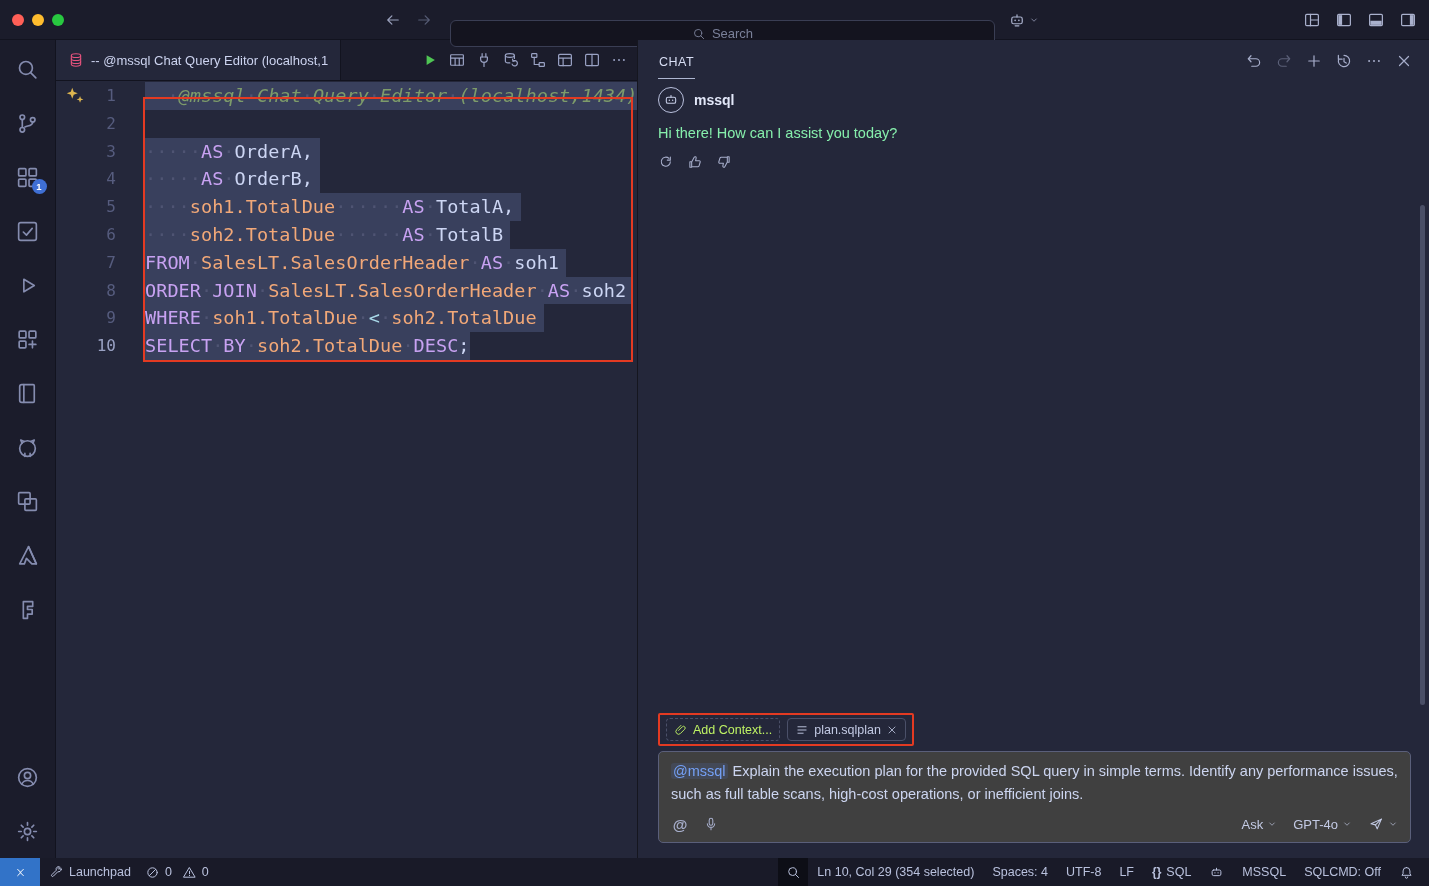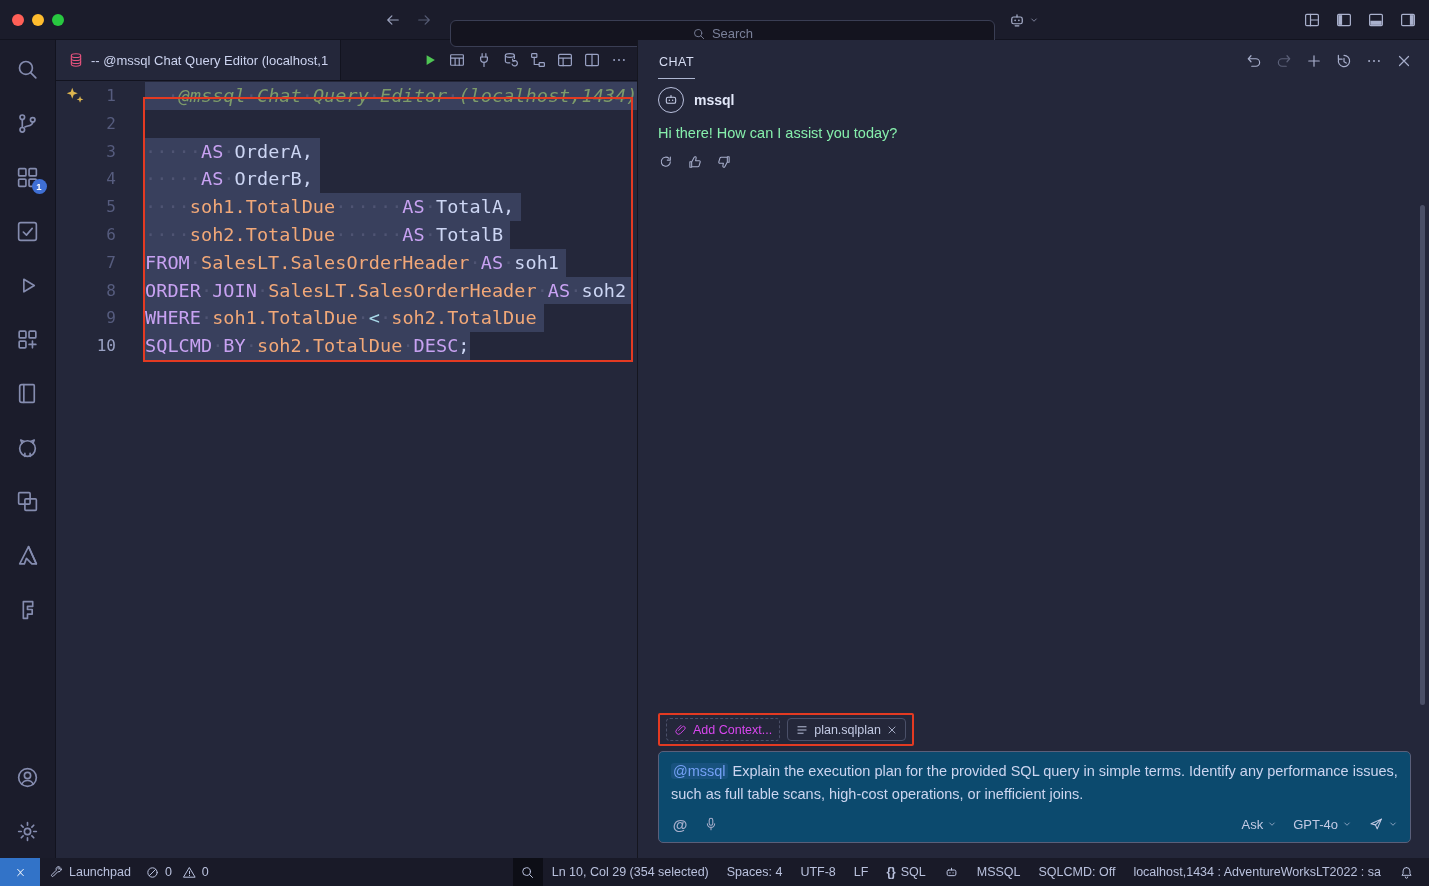--- a/index.html
+++ b/index.html
@@ -69,24 +69,24 @@
   .avatar { width:26px; height:26px; border-radius:50%; border:1.2px solid #b9c0dd; display:flex; align-items:center; justify-content:center; color:#c7cee8; }
   .msg-name { font-weight:700; font-size:14px; color:#e2e7f8; }
   .msg-text { margin:12px 0 0 0; font-size:14.5px; color:#86efac; }
   .msg-actions { display:flex; gap:13px; margin-top:13px; color:#a7aecb; }
   .chat-scrollbar { position:absolute; right:4px; top:165px; width:5px; height:500px; border-radius:3px; background:rgba(122,128,158,0.45); }
 
   
   .chat-input-area { padding:0 18px 15px 20px; display:flex; flex-direction:column; }
   .chips-annot { align-self:flex-start; border:2px solid var(--annot,#e33a22); border-radius:2px; padding:3px 6px; display:flex; gap:7px; margin-bottom:5px; align-items:center; }
   .chip { height:23px; display:inline-flex; align-items:center; gap:5px; border:1px solid #4b5069; border-radius:4px; padding:0 7px; font-size:12.5px; color:#c3cae4; white-space:nowrap; cursor:pointer; }
-  .chip.dashed { border-style:dashed; color:#d946ef; }
+  .chip.dashed { border-style:dashed; color:#bef264; }
   .chip .dim { color:#7d83a0; }
   .chip .pink { color:var(--db-pink,#e8537f); }
-  .input-box { border:1px solid #5a5f7a; border-radius:5px; background:#0c4a6e; padding:8px 12px 5px; }
+  .input-box { border:1px solid #5a5f7a; border-radius:5px; background:#404040; padding:8px 12px 5px; }
   .input-text { font-size:14.5px; line-height:22.5px; color:#ccd5f0; }
   .mention { color:var(--mention-blue,#74a0f5); background:rgba(86,126,210,0.16); border-radius:3px; padding:0 2px; }
   .input-text .body-text { margin-left:5px; }
   .input-actions { display:flex; align-items:center; margin-top:6px; height:26px; color:#a7aecb; }
   .at-glyph { font-size:15px; font-weight:700; color:#a7aecb; width:18px; display:inline-flex; justify-content:center; }
   .ia-left { display:flex; align-items:center; gap:14px; }
   .ia-right { margin-left:auto; display:flex; align-items:center; gap:16px; font-size:13px; color:#c3cae4; }
   .dd { display:inline-flex; align-items:center; gap:4px; cursor:pointer; }
 
   
@@ -479,21 +479,21 @@
                   <span class="tok-o">&lt;</span>
                   <span class="tok-w">·</span>
                   <span class="tok-m">soh2.TotalDue</span>
                 </span>
               </span>
             </div>
             <div class="code-line">
               <span class="ln active">10</span>
               <span class="code">
                 <span class="sel no-trail">
-                  <span class="tok-k">SQLCMD</span>
+                  <span class="tok-k">SELECT</span>
                   <span class="tok-w">·</span>
                   <span class="tok-k">BY</span>
                   <span class="tok-w">·</span>
                   <span class="tok-m">soh2.TotalDue</span>
                   <span class="tok-w">·</span>
                   <span class="tok-k">DESC</span>
                   <span class="tok-p">;</span>
                 </span>
               </span>
             </div>
@@ -728,23 +728,20 @@
             </svg>
           </span>
         </div>
         <div class="sb-item">
           <span>MSSQL</span>
         </div>
         <div class="sb-item">
           <span>SQLCMD: Off</span>
         </div>
         <div class="sb-item">
-          <span>localhost,1434 : AdventureWorksLT2022 : sa</span>
-        </div>
-        <div class="sb-item">
           <span class="icon i15">
             <svg viewBox="0 0 24 24">
               <path d="M12 4a5.5 5.5 0 0 1 5.5 5.5V14l1.8 2.5H4.7L6.5 14V9.5A5.5 5.5 0 0 1 12 4z"></path>
               <path d="M10 19.2a2 2 0 0 0 4 0"></path>
             </svg>
           </span>
         </div>
       </div>
   </div>
 </div>

